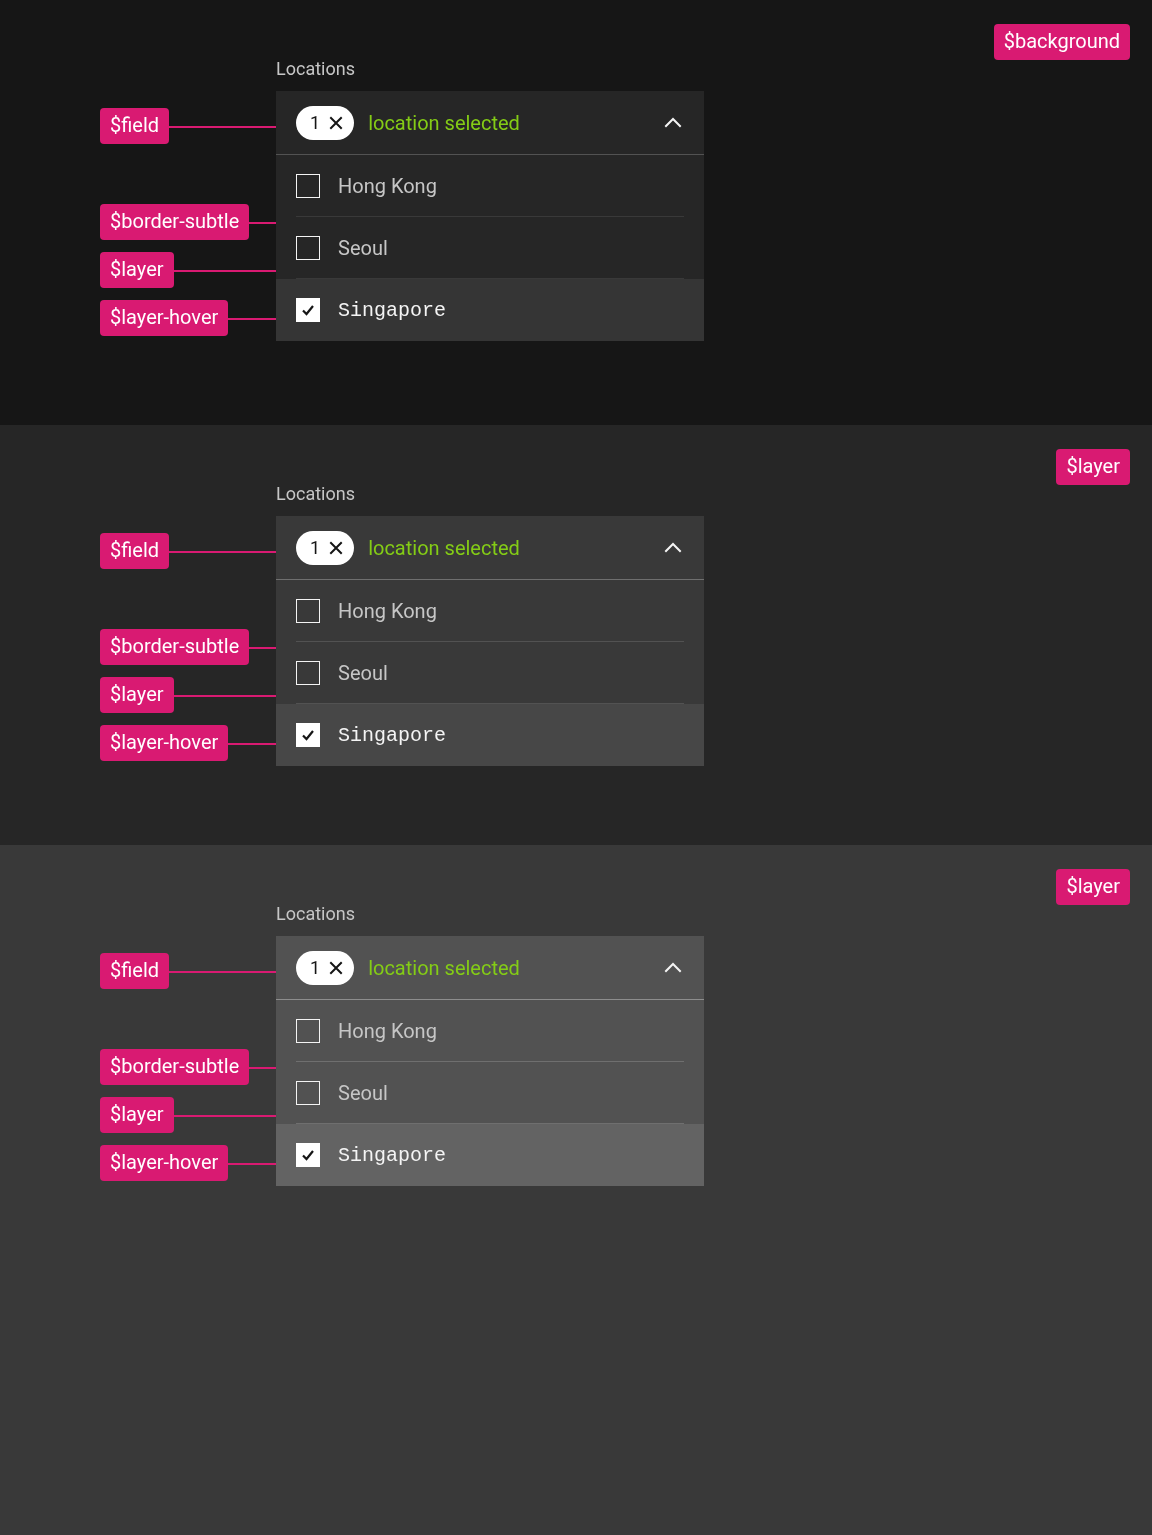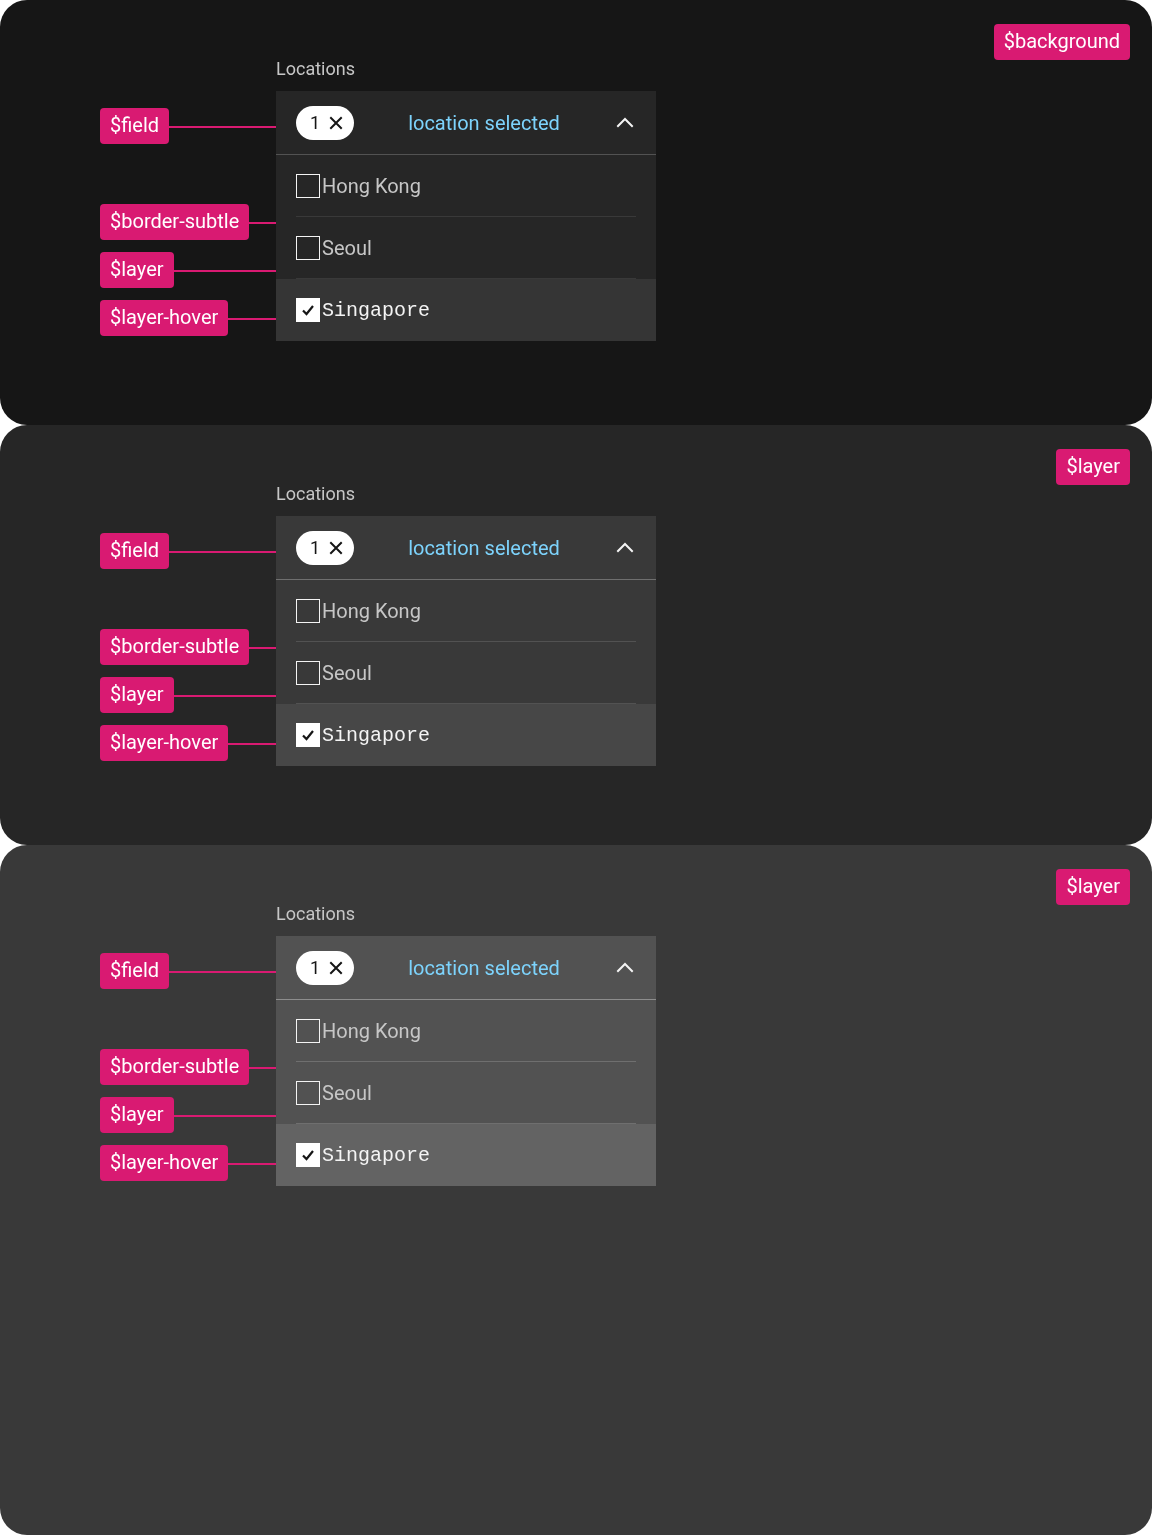--- a/index.html
+++ b/index.html
@@ -1,17 +1,17 @@
 <!DOCTYPE html>
 <html><head>
 <meta charset="utf-8">
 <style>
   * { box-sizing: border-box; margin: 0; padding: 0; }
   html, body { width: 1152px; height: 1535px; font-family: -apple-system, BlinkMacSystemFont, "Segoe UI", Roboto, Helvetica, Arial, sans-serif; overflow: hidden; }
-  .section { position: relative; width: 100%; border-radius: 27px; }
+  .section { position: relative; width: 100%; }
   .s0 { height: 425px; background: #161616; }
   .s1 { height: 420px; background: #262626; }
   .s2 { height: 690px; background: #393939; }
 
   
   .tk {
     position: absolute;
     background: #d91a72;
     color: #fff;
     font-size: 20px;
@@ -26,21 +26,21 @@
     background: #d91a72;
   }
   .dot {
     position: absolute;
     width: 10px; height: 10px; border-radius: 50%;
     background: #d91a72;
     transform: translate(-50%, -50%);
   }
 
   
-  .ms-wrap { position: absolute; left: 276px; width: 380px; }
+  .ms-wrap { position: absolute; left: 276px; width: 428px; }
   .ms-label {
     color: #c6c6c6;
     font-size: 18px;
     margin-bottom: 12px;
     display: block;
   }
   .ms-field {
     height: 64px;
     border-bottom: 1px solid;
     display: flex;
@@ -53,29 +53,29 @@
     color: #161616;
     height: 34px;
     border-radius: 17px;
     display: inline-flex;
     align-items: center;
     padding: 0 8px 0 14px;
     font-size: 18px;
     gap: 6px;
   }
   .ms-tag-x { width:20px; height:20px; display:inline-flex; }
-  .ms-field-text { color: #7dd3fc; font-size: 20px; flex: 1; margin-left: 40px; }
+  .ms-field-text { color: #84cc16; font-size: 20px; flex: 1; }
   .ms-chev { width: 22px; height: 22px; display:inline-flex; }
   .ms-list { }
   .ms-item {
     height: 62px;
     display: flex;
     align-items: center;
     padding: 0 20px;
-    gap: 2px;
+    gap: 18px;
     position: relative;
   }
   .ms-item-divider::after {
     content: "";
     position: absolute;
     left: 20px; right: 20px; bottom: 0;
     height: 1px;
   }
   .ms-cb {
     width: 24px; height: 24px;

